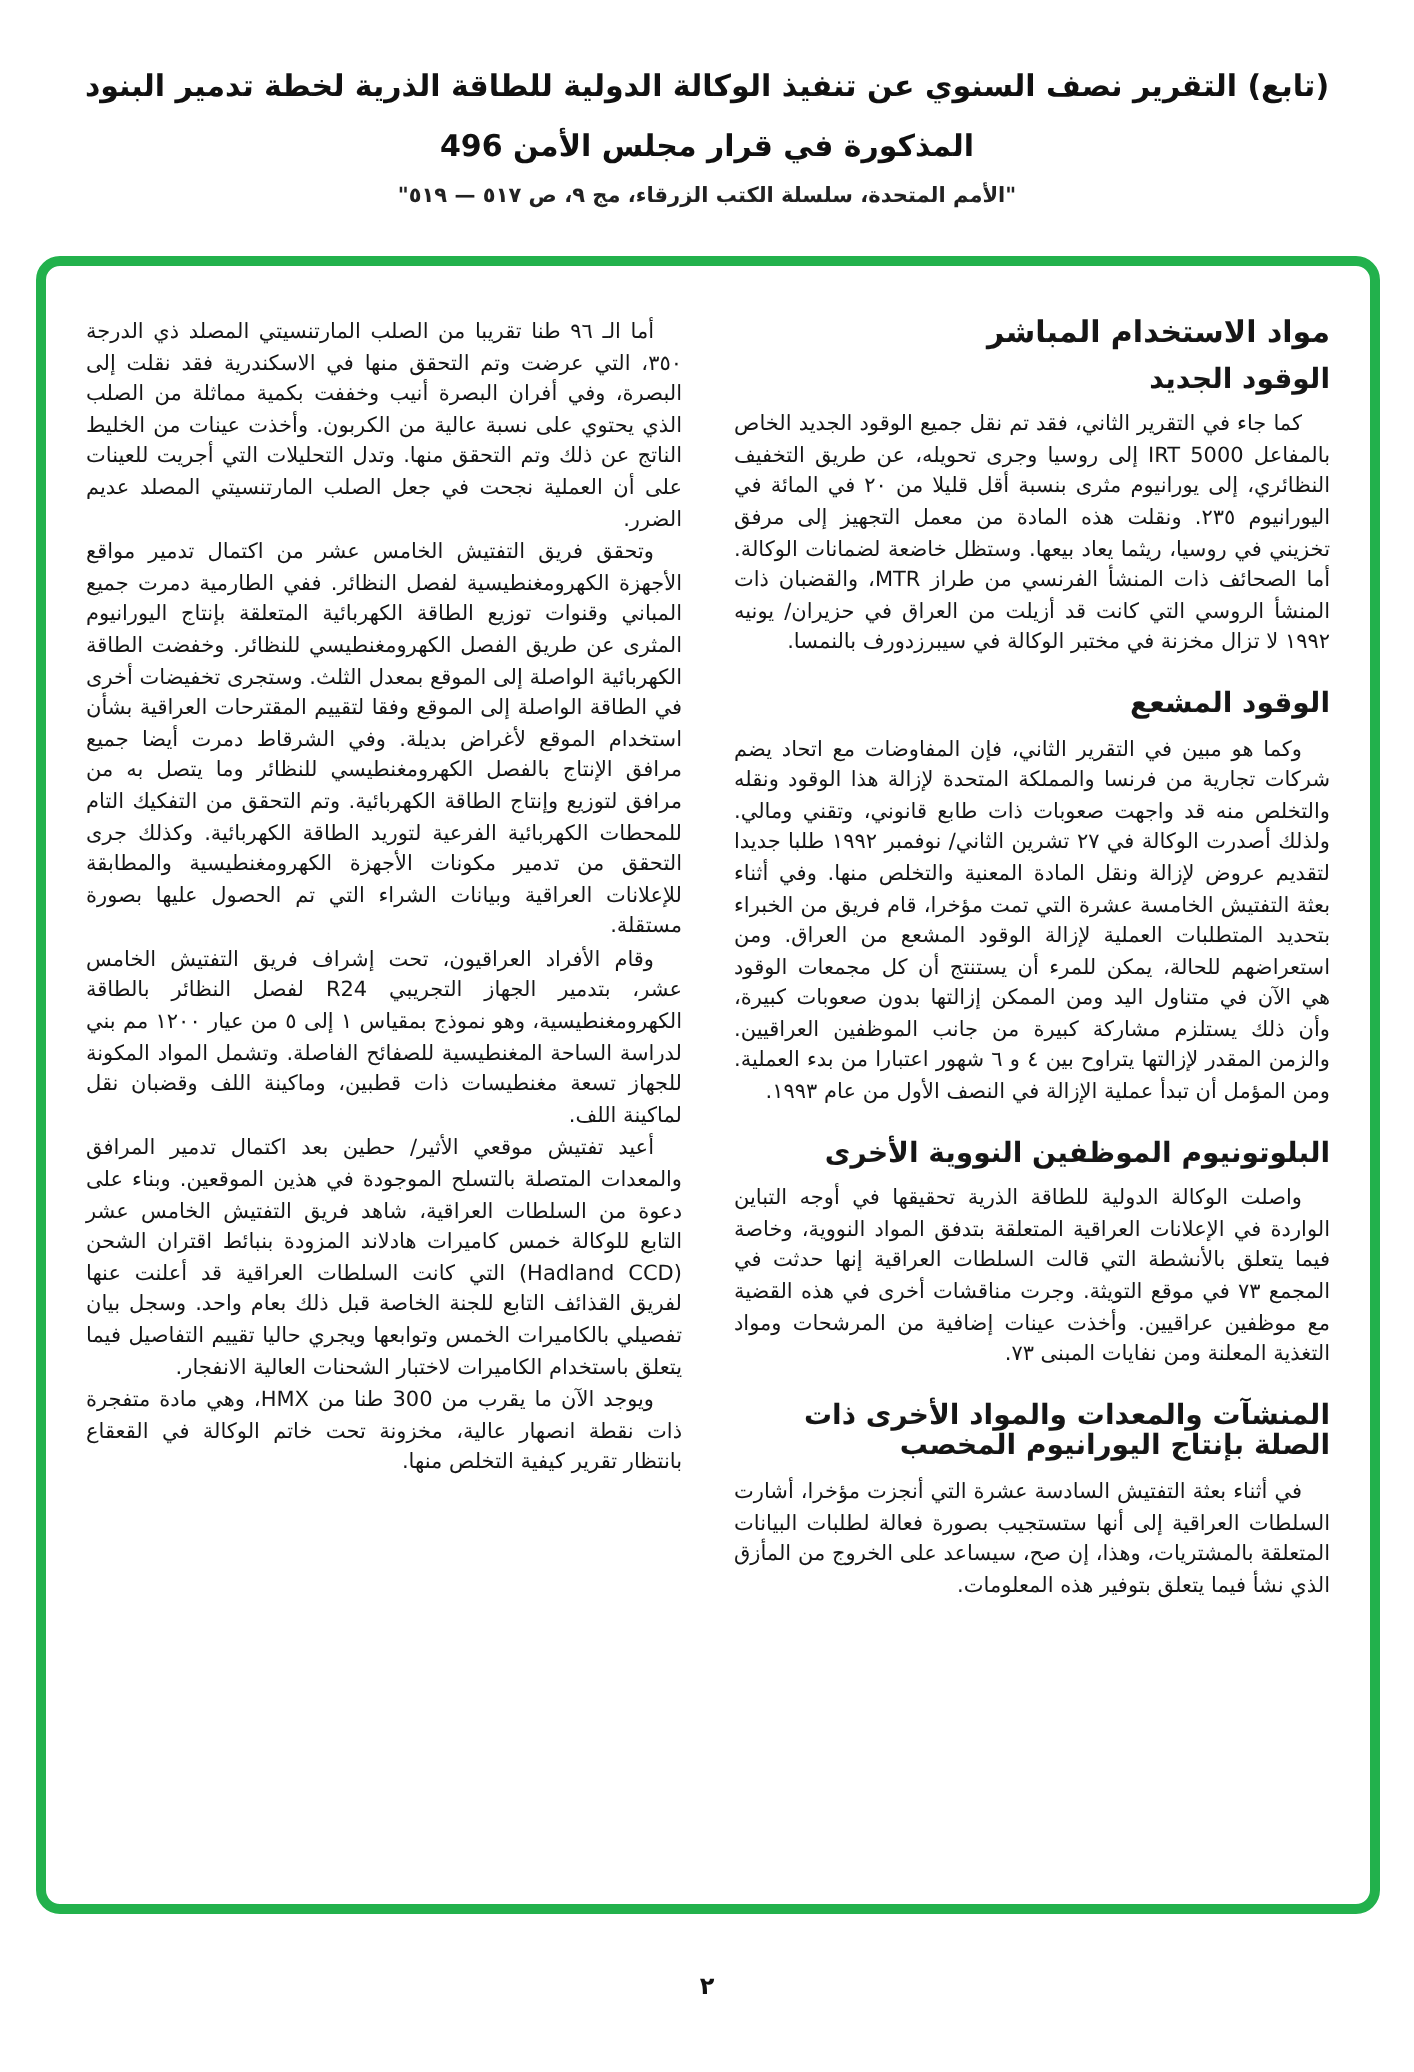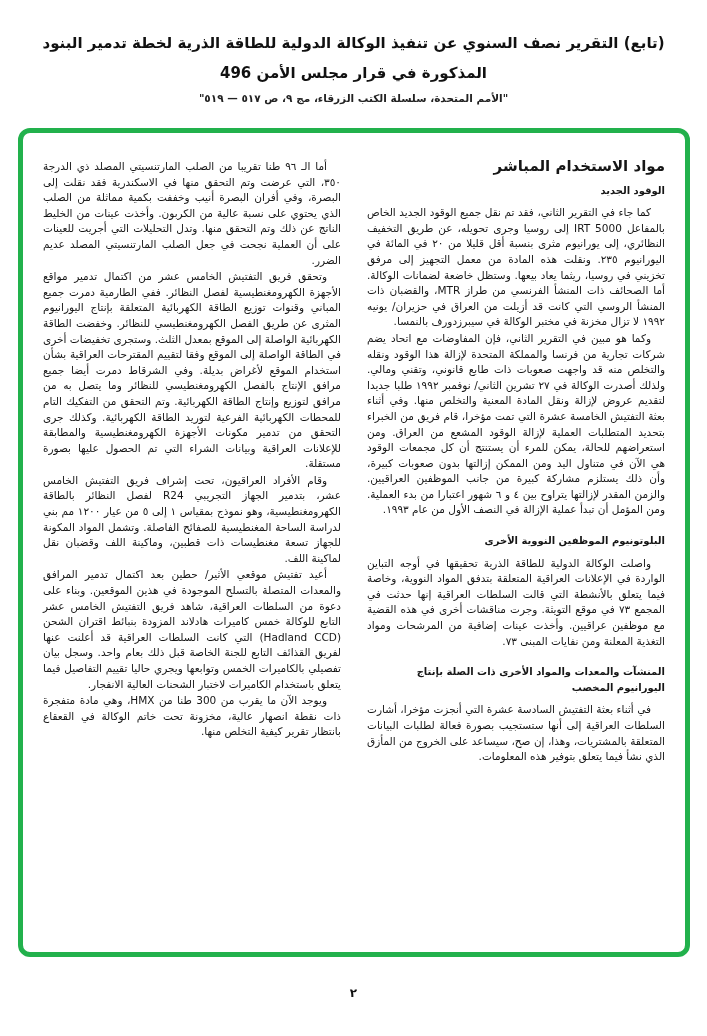--- a/index.html
+++ b/index.html
@@ -66,21 +66,21 @@
     margin: 0 0 1px 0;
     text-indent: 14px;
   }
   .col h2 {
     font-size: 15px;
     font-weight: bold;
     margin: 0 0 8px 0;
     text-align: right;
   }
   .col h3 {
-    font-size: 10px;
+    font-size: 14px;
     font-weight: bold;
     margin: 15px 0 7px 0;
     text-align: right;
   }
   .col h3.first {
     margin-top: 0;
   }
   .page-number {
     position: absolute;
     bottom: 36px;
@@ -105,20 +105,21 @@
 
   <div class="frame" style="border-color: rgb(34, 177, 76);">
     <div class="cols">
 
       <section class="col">
         <h2>مواد الاستخدام المباشر</h2>
 
         <h3 class="first">الوقود الجديد</h3>
         <p>كما جاء في التقرير الثاني، فقد تم نقل جميع الوقود الجديد الخاص بالمفاعل IRT 5000 إلى روسيا وجرى تحويله، عن طريق التخفيف النظائري، إلى يورانيوم مثرى بنسبة أقل قليلا من ٢٠ في المائة في اليورانيوم ٢٣٥. ونقلت هذه المادة من معمل التجهيز إلى مرفق تخزيني في روسيا، ريثما يعاد بيعها. وستظل خاضعة لضمانات الوكالة. أما الصحائف ذات المنشأ الفرنسي من طراز MTR، والقضبان ذات المنشأ الروسي التي كانت قد أزيلت من العراق في حزيران/ يونيه ١٩٩٢ لا تزال مخزنة في مختبر الوكالة في سيبرزدورف بالنمسا.</p>
 
+        <h3>الوقود المشعع</h3>
         <p>وكما هو مبين في التقرير الثاني، فإن المفاوضات مع اتحاد يضم شركات تجارية من فرنسا والمملكة المتحدة لإزالة هذا الوقود ونقله والتخلص منه قد واجهت صعوبات ذات طابع قانوني، وتقني ومالي. ولذلك أصدرت الوكالة في ٢٧ تشرين الثاني/ نوفمبر ١٩٩٢ طلبا جديدا لتقديم عروض لإزالة ونقل المادة المعنية والتخلص منها. وفي أثناء بعثة التفتيش الخامسة عشرة التي تمت مؤخرا، قام فريق من الخبراء بتحديد المتطلبات العملية لإزالة الوقود المشعع من العراق. ومن استعراضهم للحالة، يمكن للمرء أن يستنتج أن كل مجمعات الوقود هي الآن في متناول اليد ومن الممكن إزالتها بدون صعوبات كبيرة، وأن ذلك يستلزم مشاركة كبيرة من جانب الموظفين العراقيين. والزمن المقدر لإزالتها يتراوح بين ٤ و ٦ شهور اعتبارا من بدء العملية. ومن المؤمل أن تبدأ عملية الإزالة في النصف الأول من عام ١٩٩٣.</p>
 
         <h3>البلوتونيوم الموظفين النووية الأخرى</h3>
         <p>واصلت الوكالة الدولية للطاقة الذرية تحقيقها في أوجه التباين الواردة في الإعلانات العراقية المتعلقة بتدفق المواد النووية، وخاصة فيما يتعلق بالأنشطة التي قالت السلطات العراقية إنها حدثت في المجمع ٧٣ في موقع التويثة. وجرت مناقشات أخرى في هذه القضية مع موظفين عراقيين. وأخذت عينات إضافية من المرشحات ومواد التغذية المعلنة ومن نفايات المبنى ٧٣.</p>
 
         <h3>المنشآت والمعدات والمواد الأخرى ذات الصلة بإنتاج اليورانيوم المخصب</h3>
         <p>في أثناء بعثة التفتيش السادسة عشرة التي أنجزت مؤخرا، أشارت السلطات العراقية إلى أنها ستستجيب بصورة فعالة لطلبات البيانات المتعلقة بالمشتريات، وهذا، إن صح، سيساعد على الخروج من المأزق الذي نشأ فيما يتعلق بتوفير هذه المعلومات.</p>
       </section>
 
       <section class="col">

